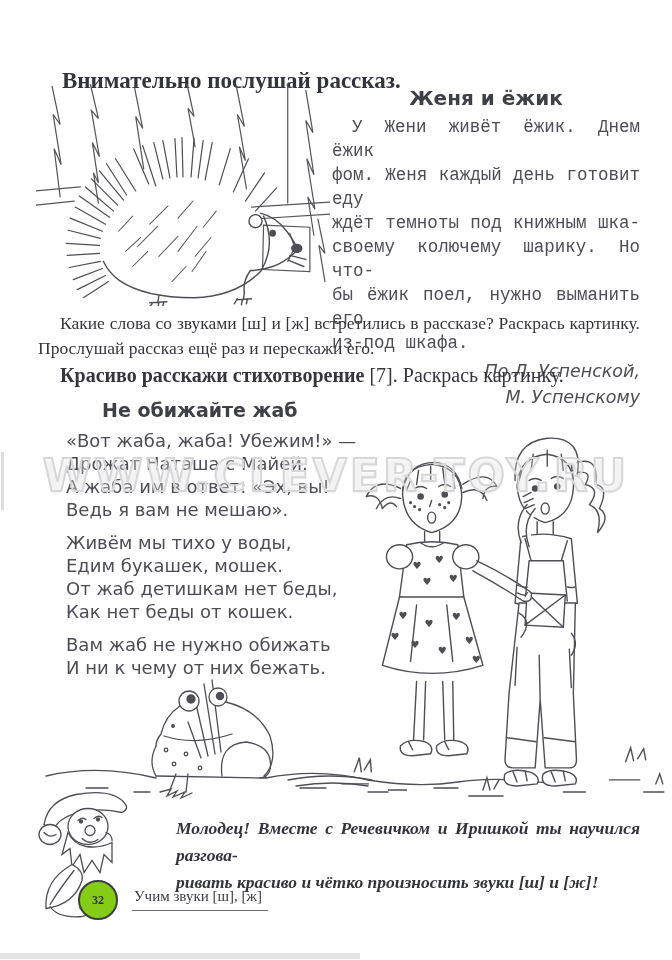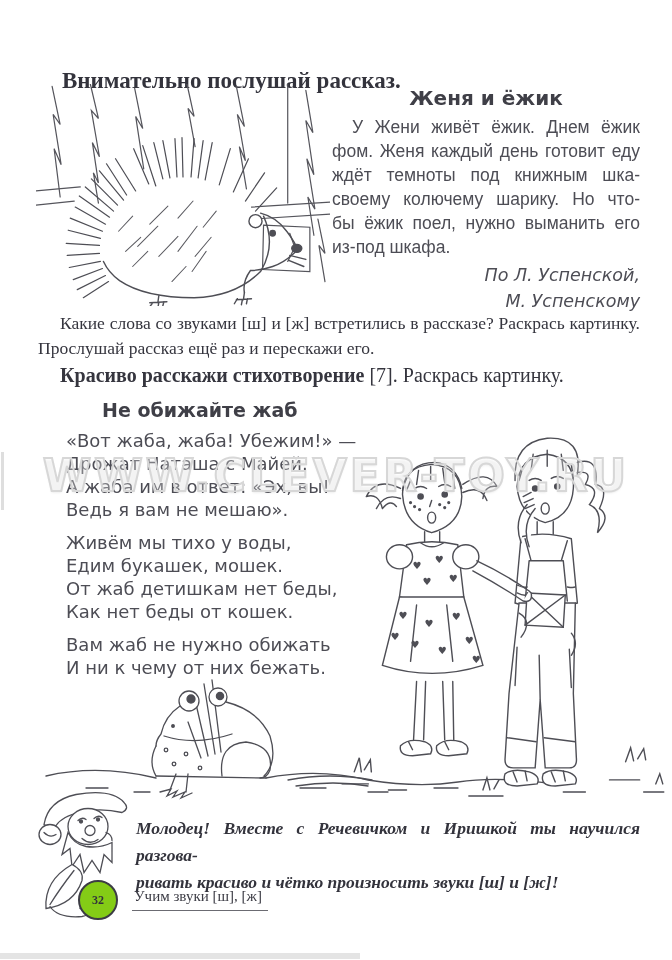--- a/index.html
+++ b/index.html
@@ -11,21 +11,21 @@
   .b{font-weight:bold;}
   .jl{text-align:justify;text-align-last:justify;}
 
   #instruction-top{left:62px;top:45px;font-size:23px;font-weight:bold;color:#33333c;}
 
   #hedgehog-illustration{left:36px;top:84px;}
 
   #story{left:332px;top:86px;width:308px;}
   #story-title{font-family:"DejaVu Sans", sans-serif;font-weight:bold;font-size:20px;
     color:#3f3f47;text-align:center;margin:0 0 5px 0;line-height:24px;}
-  .s-line{font-size:17.5px;line-height:24px;font-family:Liberation Sans, sans-serif;color:#4d4d55;}
+  .s-line{font-size:17.5px;line-height:24px;font-family:Liberation Mono, monospace;color:#4d4d55;}
   .s-first{text-indent:20px;}
   .attr{font-family:"DejaVu Sans", sans-serif;font-style:italic;font-size:17.5px;
     line-height:26px;text-align:right;color:#4d4d55;}
   .attr-wrap{margin-top:3px;}
 
   #question{left:38px;top:311px;width:602px;}
   .q-line{font-size:17.5px;line-height:25px;}
   .q-first{text-indent:22px;}
 
   #task{left:38px;top:364px;width:602px;margin:0;font-size:20px;text-indent:22px;}
@@ -40,21 +40,21 @@
   #girls-illustration{left:336px;top:392px;}
   #frog-illustration{left:38px;top:676px;}
   #gnome-illustration{left:24px;top:788px;}
 
   #watermark{left:0;top:450px;width:672px;text-align:center;z-index:6;pointer-events:none;
     font-family:"DejaVu Sans", sans-serif;font-weight:bold;font-size:44px;letter-spacing:3px;
     color:rgba(255,255,255,0.25);-webkit-text-stroke:2px #d7d7d7;
     text-shadow:0 2px 2px rgba(120,120,120,0.12);}
 
   #praise{left:136px;top:815px;width:504px;}
-  .praise-line{font-size:17.5px;line-height:27px;font-weight:bold;font-style:italic;color:#33333c;}
+  .praise-line{font-size:17.5px;line-height:27px;font-weight:bold;font-style:italic;color:#33333c;margin-left:40px;}
 
   #page-circle{left:78px;top:880px;width:36px;height:36px;border:2.5px solid #3c3c44;
     border-radius:50%;background:#84cc16;z-index:3;display:flex;align-items:center;justify-content:center;
     font-size:12px;font-weight:600;color:#33333c;}
   #series-label{left:132px;top:888px;font-size:15px;color:#3b3b44;
     border-bottom:1.2px solid #6b6b72;padding:0 6px 5px 2px;}
 
   .scan-band{background:#cdcdcd;opacity:.55;}
 </style>
 </head>

